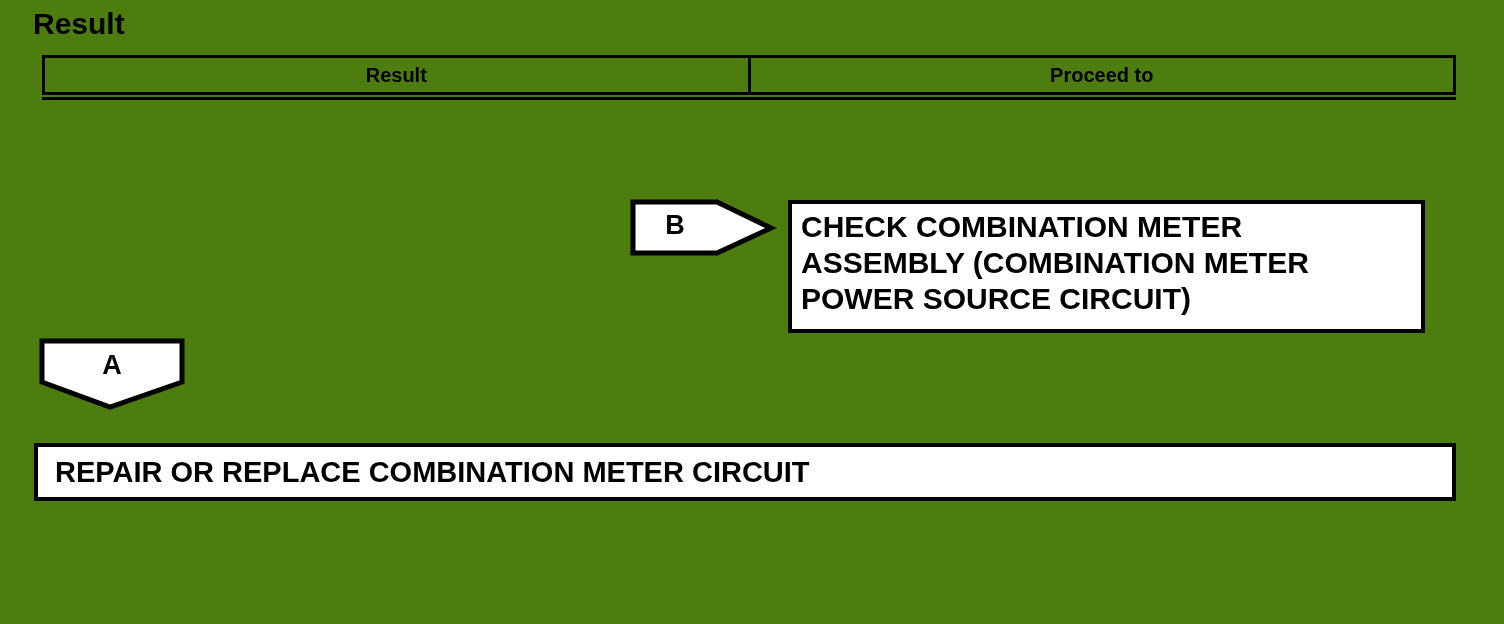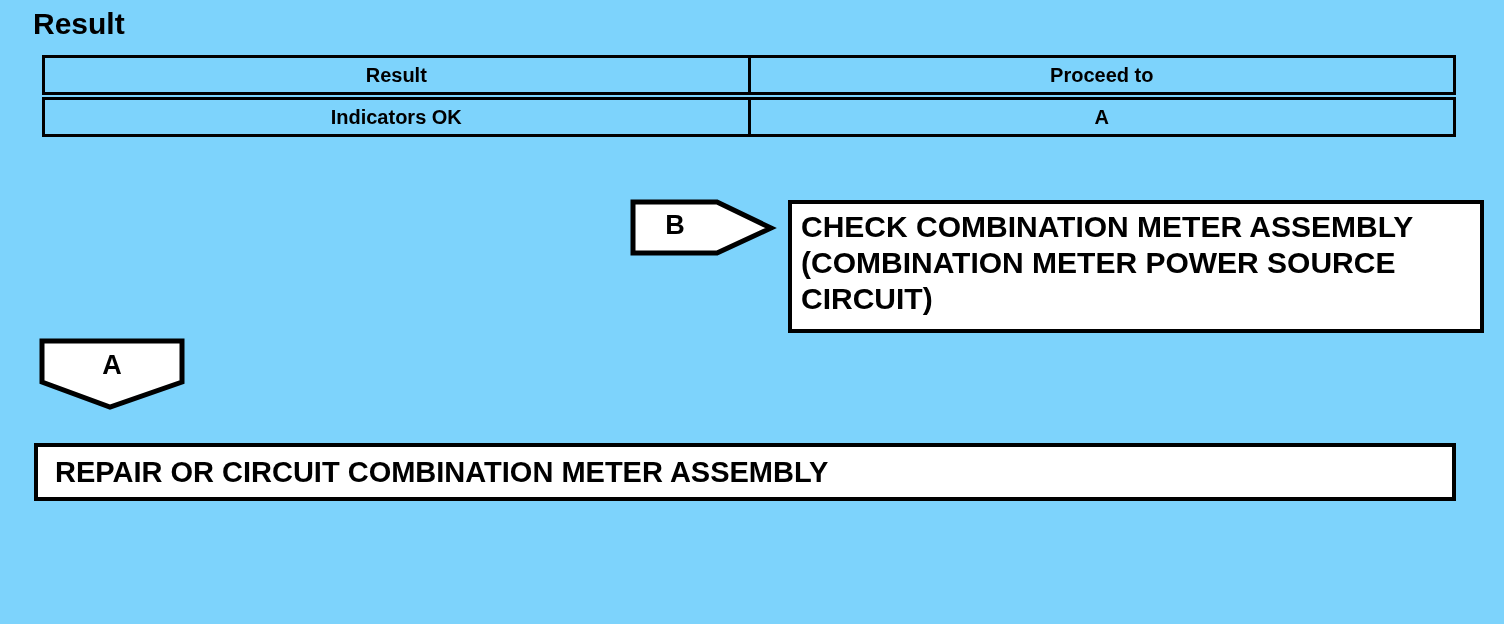--- a/index.html
+++ b/index.html
@@ -4,21 +4,21 @@
 <style>
   html, body {
     margin: 0;
     padding: 0;
     background: #ffffff;
   }
   #page {
     position: relative;
     width: 1504px;
     height: 624px;
-    background: #7dd3fc;
+    background: #4d7c0f;
     font-family: "Liberation Sans", sans-serif;
     color: #000000;
     overflow: hidden;
   }
 
   
   .heading {
     position: absolute;
     left: 33px;
     top: 6px;
@@ -73,21 +73,21 @@
   .flow-box {
     position: absolute;
     box-sizing: border-box;
     border: 4px solid #000000;
     background: #ffffff;
     font-weight: bold;
   }
   #box-b {
     left: 788px;
     top: 200px;
-    width: 696px;
+    width: 637px;
     height: 133px;
     padding: 5px 8px 0 9px;
     font-size: 30px;
     line-height: 36px;
   }
   #box-a {
     left: 34px;
     top: 443px;
     width: 1422px;
     height: 58px;
@@ -106,40 +106,36 @@
   <div class="heading">Result</div>
 
   <table class="result-table">
     <thead>
       <tr>
         <th>Result</th>
         <th>Proceed to</th>
       </tr>
     </thead>
     <tbody>
-      <tr>
-        <td>Indicators OK</td>
-        <td>A</td>
-      </tr>
     </tbody>
   </table>
 
   <div class="connector" id="connector-b">
     <svg width="150" height="62" viewBox="0 0 150 62">
       <polygon points="5,5 89,5 143,31 89,56 5,56" fill="#ffffff" stroke="#000000" stroke-width="5"></polygon>
     </svg>
     <div class="connector-label">B</div>
   </div>
 
   <div class="flow-box" id="box-b">CHECK COMBINATION METER ASSEMBLY (COMBINATION METER POWER SOURCE CIRCUIT)</div>
 
   <div class="connector" id="connector-a">
     <svg width="150" height="78" viewBox="0 0 150 78">
       <polygon points="5,5 145,5 145,46 73,71 5,46" fill="#ffffff" stroke="#000000" stroke-width="5"></polygon>
     </svg>
     <div class="connector-label">A</div>
   </div>
 
   <div class="flow-box" id="box-a">
-    <span>REPAIR OR CIRCUIT COMBINATION METER ASSEMBLY</span>
+    <span>REPAIR OR REPLACE COMBINATION METER CIRCUIT</span>
   </div>
 
 </div>
 
 </body></html>

